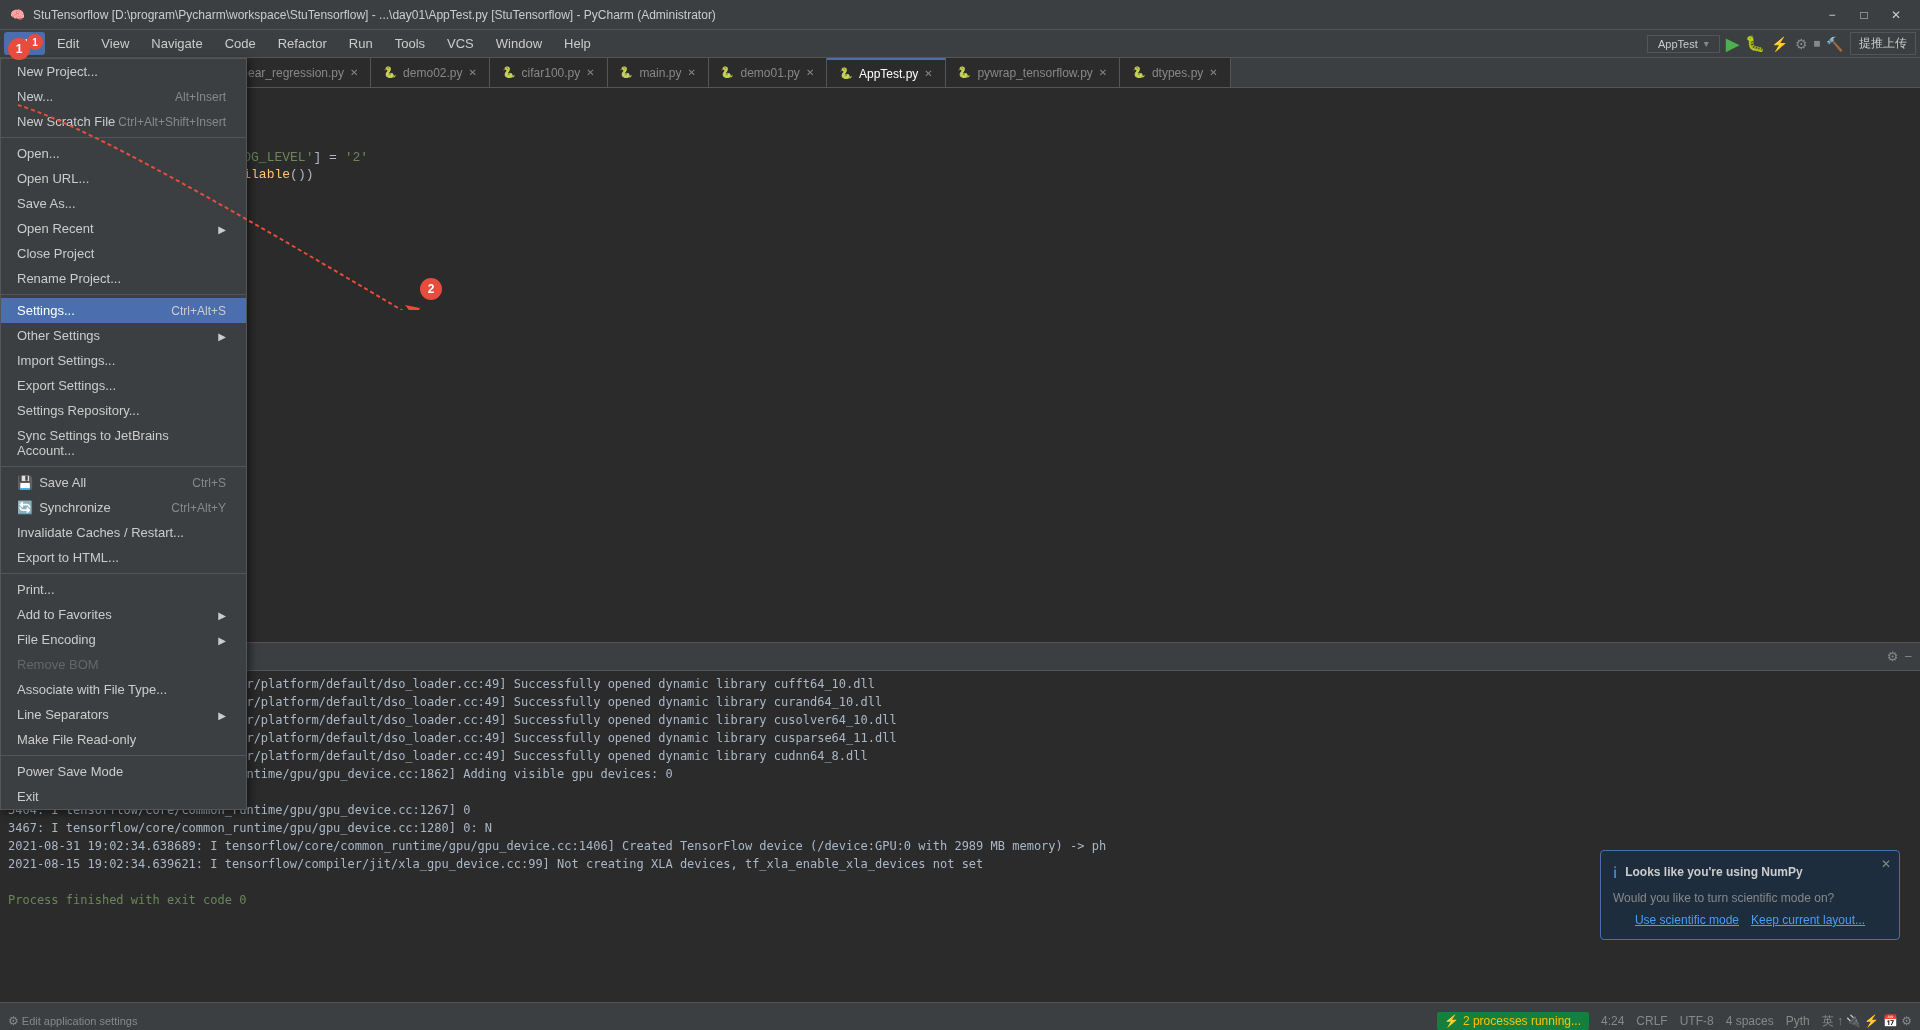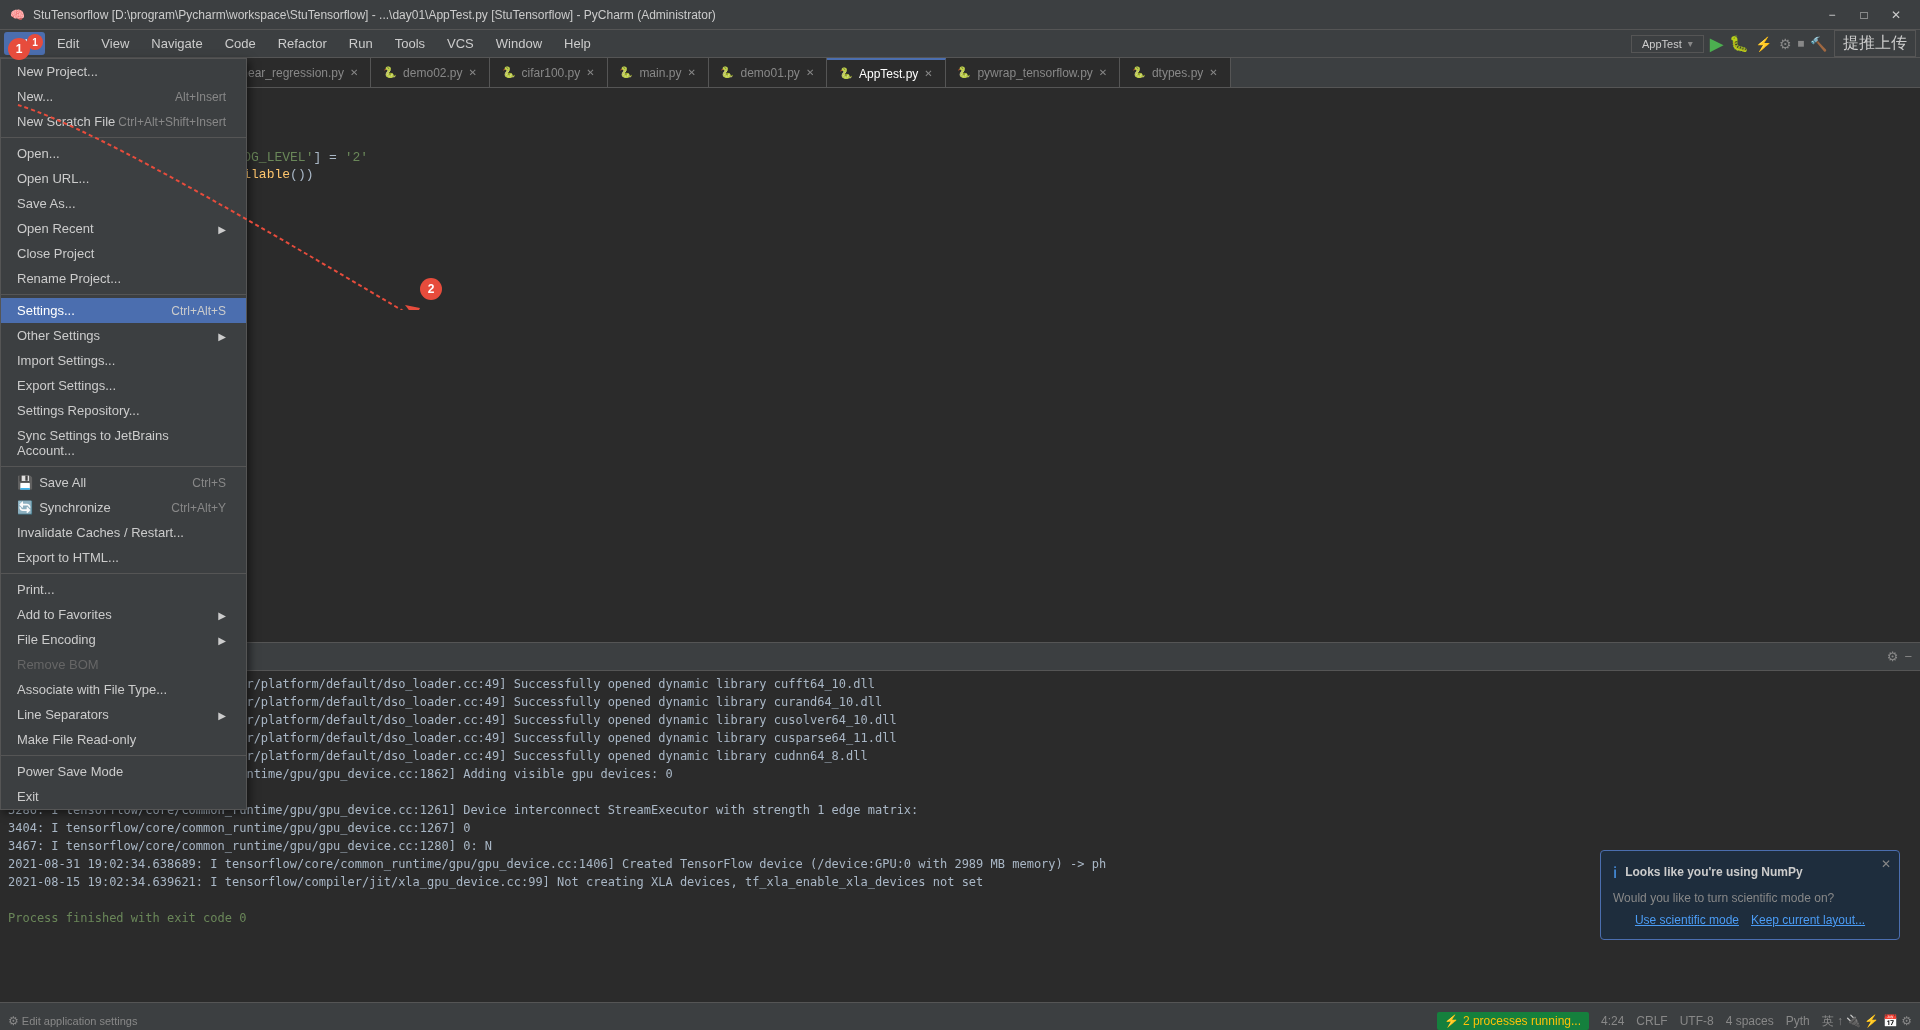--- a/index.html
+++ b/index.html
@@ -366,21 +366,21 @@
     <div style="background:#3c3f41; border:1px solid #555; padding:2px 10px; display:flex;align-items:center;gap:6px; cursor:pointer;">
       <span style="font-size:11px; color:#ccc;">AppTest</span>
       <span style="font-size:10px;color:#888;">▾</span>
     </div>
     <span style="color:#4caf50;font-size:18px;cursor:pointer;">▶</span>
     <span style="color:#888;font-size:16px;cursor:pointer;">🐛</span>
     <span style="color:#888;font-size:14px;cursor:pointer;">⚡</span>
     <span style="color:#888;font-size:14px;cursor:pointer;">⚙</span>
     <span style="color:#888;font-size:14px;cursor:pointer;">⏹</span>
     <span style="color:#888;font-size:14px;cursor:pointer;">🔨</span>
-    <div style="background:#3c3f41; border:1px solid #555; padding:2px 8px; color:#ccc; font-size:16px; cursor:pointer;">提推上传</div>
+    <div style="background:#3c3f41; border:1px solid #555; padding:2px 8px; color:#ccc; font-size:12px; cursor:pointer;">提推上传</div>
   </div>
 </div>
 
 <div id="tabs-bar">
   <div class="tab">
     <span class="tab-icon">🐍</span>
     <span>layer.py</span>
     <span class="tab-close">✕</span>
   </div>
   <div class="tab">
@@ -463,21 +463,20 @@
       <span style="color:#888;cursor:pointer;">−</span>
     </div>
     <div id="console-output">
       <div class="console-line">2184: I tensorflow/stream_executor/platform/default/dso_loader.cc:49] Successfully opened dynamic library cufft64_10.dll</div>
       <div class="console-line">5059: I tensorflow/stream_executor/platform/default/dso_loader.cc:49] Successfully opened dynamic library curand64_10.dll</div>
       <div class="console-line">9831: I tensorflow/stream_executor/platform/default/dso_loader.cc:49] Successfully opened dynamic library cusolver64_10.dll</div>
       <div class="console-line">9653: I tensorflow/stream_executor/platform/default/dso_loader.cc:49] Successfully opened dynamic library cusparse64_11.dll</div>
       <div class="console-line">4235: I tensorflow/stream_executor/platform/default/dso_loader.cc:49] Successfully opened dynamic library cudnn64_8.dll</div>
       <div class="console-line">1412: I tensorflow/core/common_runtime/gpu/gpu_device.cc:1862] Adding visible gpu devices: 0</div>
       <div class="console-line">&nbsp;</div>
-      <div class="console-line">3286: I tensorflow/core/common_runtime/gpu/gpu_device.cc:1261] Device interconnect StreamExecutor with strength 1 edge matrix:</div>
       <div class="console-line">3404: I tensorflow/core/common_runtime/gpu/gpu_device.cc:1267]      0</div>
       <div class="console-line">3467: I tensorflow/core/common_runtime/gpu/gpu_device.cc:1280] 0:   N</div>
       <div class="console-line">2021-08-31 19:02:34.638689: I tensorflow/core/common_runtime/gpu/gpu_device.cc:1406] Created TensorFlow device (/device:GPU:0 with 2989 MB memory) -&gt; ph</div>
       <div class="console-line">2021-08-15 19:02:34.639621: I tensorflow/compiler/jit/xla_gpu_device.cc:99] Not creating XLA devices, tf_xla_enable_xla_devices not set</div>
       <div class="console-line">&nbsp;</div>
       <div class="console-line console-success">Process finished with exit code 0</div>
     </div>
   </div>
 </div>
 

